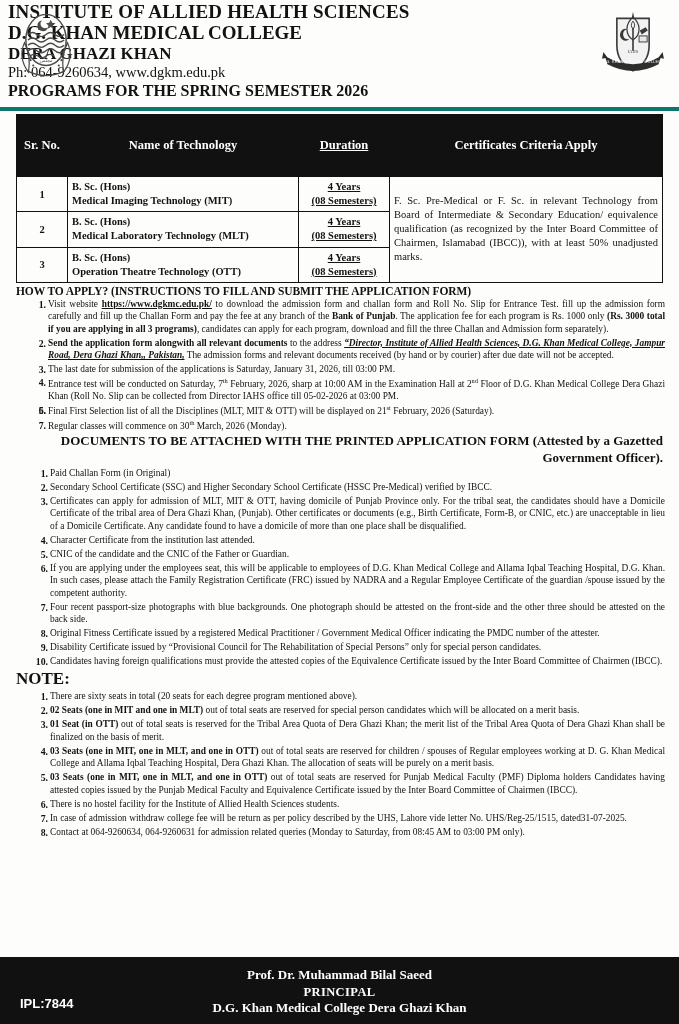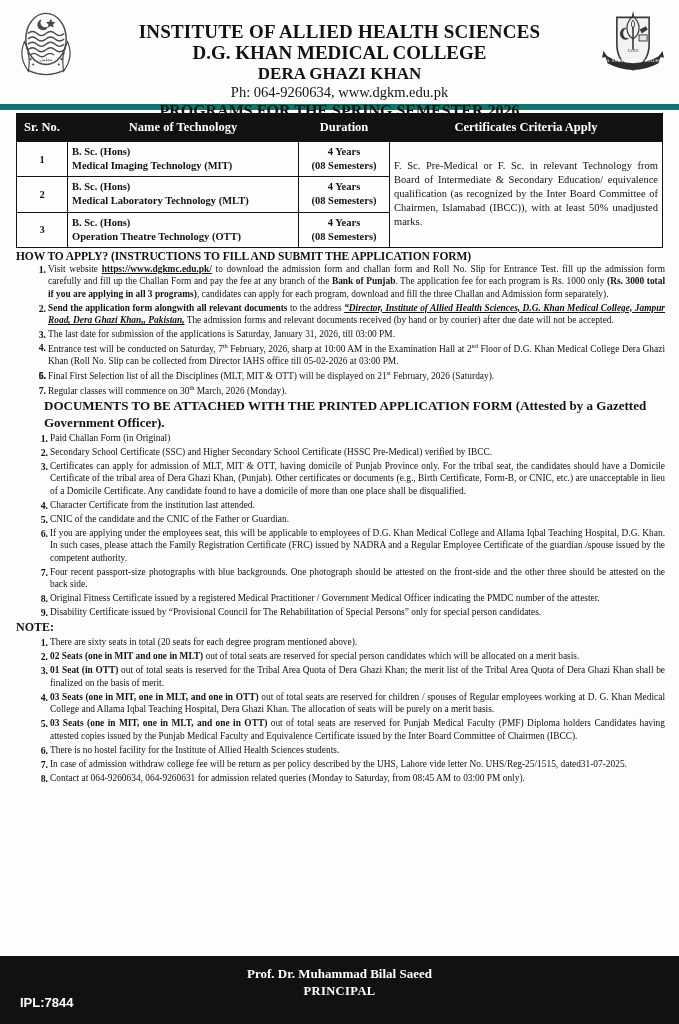--- a/index.html
+++ b/index.html
@@ -20,23 +20,22 @@
     width: 679px;
     height: 1024px;
     position: relative;
     box-sizing: border-box;
     background: #fdfdfc;
   }
 
   
   .header {
     position: relative;
-    padding: 20px 8px 2px 8px;
-    text-align: center;
-    border-bottom: 6px solid #0f766e;
+    padding: 0 8px 2px 8px;
+    border-bottom: 4px solid #0f766e;
     height: 110px;
     box-sizing: border-box;
   }
   .logo-left, .logo-right {
     position: absolute;
     top: 8px;
     width: 68px;
     height: 74px;
   }
   .logo-left { left: 12px; }
@@ -81,50 +80,51 @@
   table.progs {
     width: 100%;
     border-collapse: collapse;
     table-layout: fixed;
   }
   table.progs th {
     background: #111;
     color: #ffffff;
     font-size: 12.5px;
     font-weight: bold;
-    padding: 5px 2px;
+    padding: 22px 2px;
     text-align: center;
     border: 1px solid #111;
   }
   table.progs td {
     border: 1px solid #111;
     font-size: 10.5px;
     vertical-align: middle;
     padding: 3px 4px;
   }
   .c-sr  { width: 46px;  text-align: center; font-weight: bold; font-size: 11px; }
   .c-nm  { width: 226px; font-weight: bold; line-height: 1.35; margin-left: 47px; }
-  .c-du  { width: 86px;  text-align: center; font-weight: bold; line-height: 1.35; }
+  .c-du  { width: 86px;  text-align: center; font-weight: bold; line-height: 1.35; text-decoration: underline; }
   .c-el  { line-height: 1.34; text-align: justify; vertical-align: top; padding: 4px 5px; }
 
   
   .section-head {
     font-size: 11.5px;
     font-weight: bold;
     margin: 2px 16px 1px 16px;
     letter-spacing: -0.1px;
   }
   .doc-head {
     font-size: 13px;
     font-weight: bold;
     margin: 1px 16px 1px 44px;
     line-height: 1.25;
+    text-align: right;
   }
   .note-head {
-    font-size: 12px;
+    font-size: 17px;
     font-weight: bold;
     margin: 1px 16px 1px 16px;
   }
 
   ol.items {
     margin: 0 14px 0 16px;
     padding: 0;
     list-style: none;
   }
   ol.items > li {
@@ -371,20 +371,24 @@
       <span>Four recent passport-size photographs with blue backgrounds. One photograph should be attested on the front-side and the other three should be attested on the back side.</span>
     </li>
     <li>
       <span class="num">8.</span>
       <span>Original Fitness Certificate issued by a registered Medical Practitioner / Government Medical Officer indicating the PMDC number of the attester.</span>
     </li>
     <li>
       <span class="num">9.</span>
       <span>Disability Certificate issued by “Provisional Council for The Rehabilitation of Special Persons” only for special person candidates.</span>
     </li>
+    <li>
+      <span class="num">10.</span>
+      <span>Candidates having foreign qualifications must provide the attested copies of the Equivalence Certificate issued by the Inter Board Committee of Chairmen (IBCC).</span>
+    </li>
   </ol>
 
   <div class="note-head">NOTE:</div>
 
   <ol class="items notes">
     <li>
       <span class="num">1.</span>
       <span class="b"></span><span>There are sixty seats in total (20 seats for each degree program mentioned above).</span>
     </li>
     <li>
@@ -416,17 +420,18 @@
       <span class="b"></span><span>Contact at 064-9260634, 064-9260631 for admission related queries (Monday to Saturday, from 08:45 AM to 03:00 PM only).</span>
     </li>
   </ol>
 
   <div class="content-bottom-rule"></div>
 
   <div class="footer">
     <div class="sig">
       <div class="name">Prof. Dr. Muhammad Bilal Saeed</div>
       <div class="role">PRINCIPAL</div>
+      <div class="inst">D.G. Khan Medical College Dera Ghazi Khan</div>
     </div>
     <div class="ipl">IPL:7844</div>
   </div>
 
 </div>
 
 </body></html>

